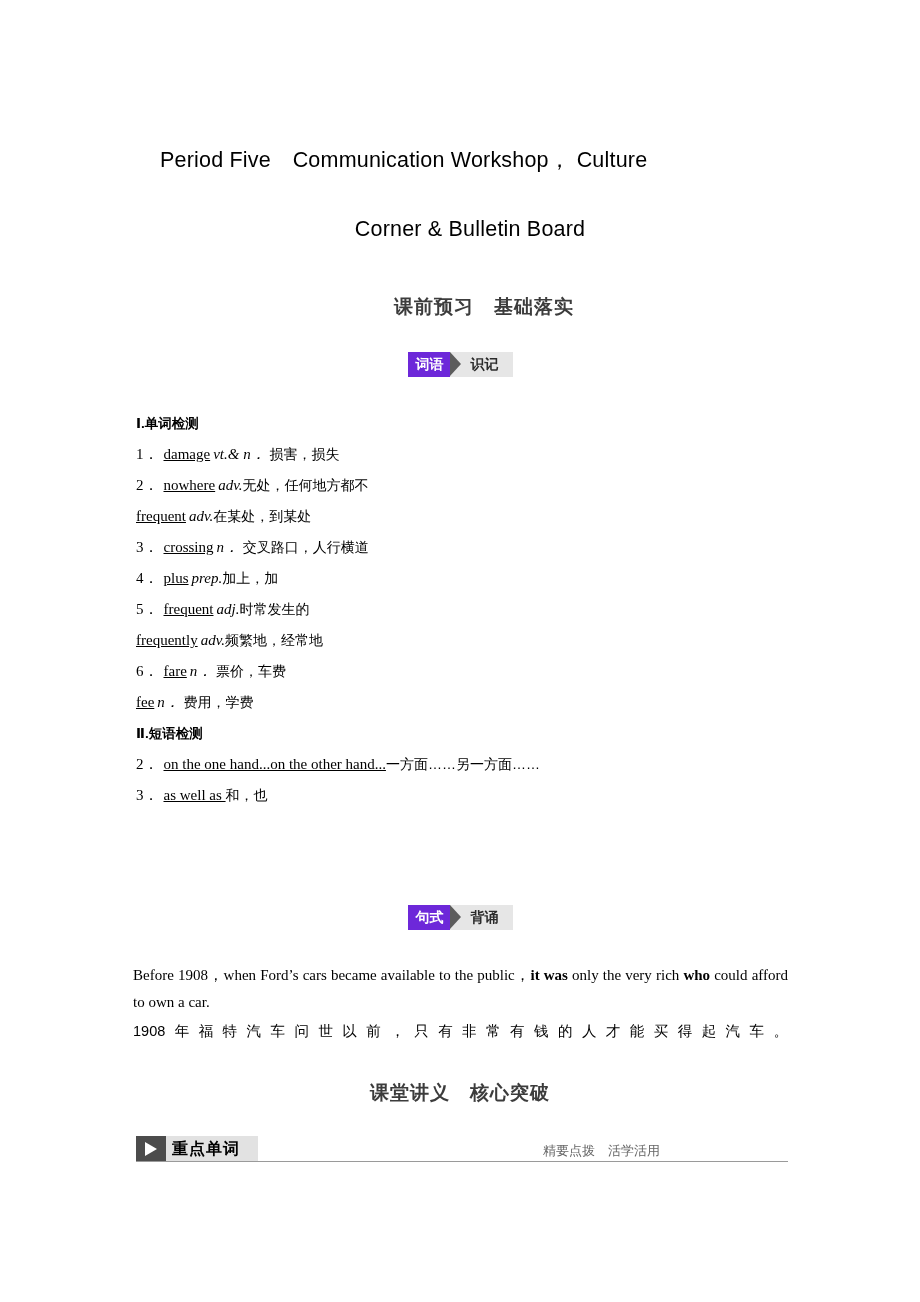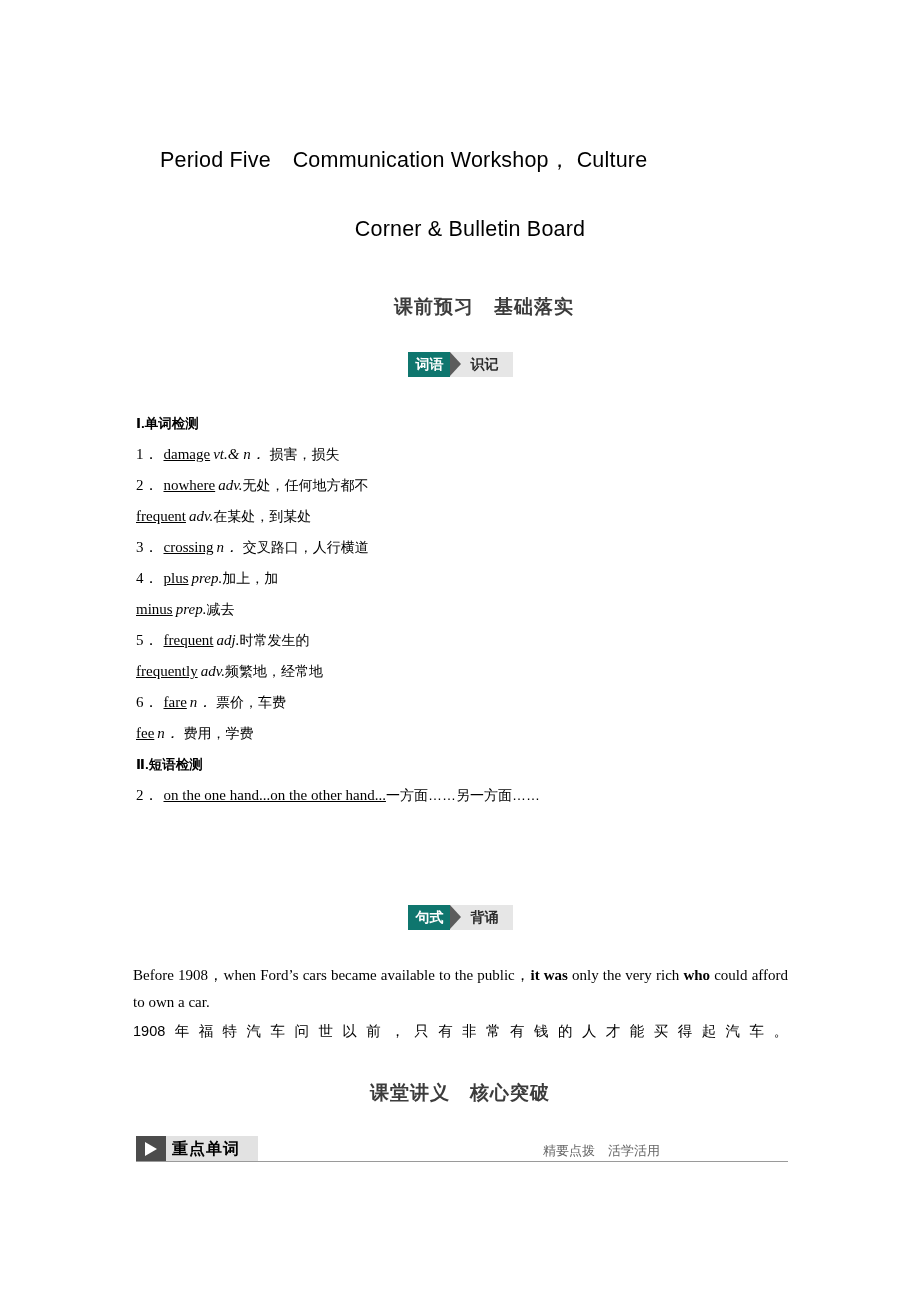--- a/index.html
+++ b/index.html
@@ -65,21 +65,21 @@
   .badge {
     display: inline-block;
     position: relative;
     height: 25px;
     background: #e6e6e6;
     vertical-align: middle;
     white-space: nowrap;
   }
   .badge .tag {
     display: inline-block;
-    background: #0f766e;
+    background: #6d28d9;
     color: #ffffff;
     font-family: "Liberation Sans", "DejaVu Sans", sans-serif;
     font-weight: bold;
     font-size: 14px;
     line-height: 25px;
     padding: 0 6px 0 8px;
     height: 25px;
     position: relative;
   }
   .badge .arrow {
@@ -256,39 +256,39 @@
     </div>
     <div class="entry cont">
       <span class="word">frequent</span><span class="pos">adv.</span><span class="cn">在某处，到某处</span>
     </div>
     <div class="entry">
       <span class="num">3．</span><span class="word">crossing</span><span class="pos">n．</span> <span class="cn">交叉路口，人行横道</span>
     </div>
     <div class="entry">
       <span class="num">4．</span><span class="word">plus</span><span class="pos">prep.</span><span class="cn">加上，加</span>
     </div>
-    <div class="entry cont">
-      <span class="word">minus</span><span class="pos">prep.</span><span class="cn">减去</span>
-    </div>
     <div class="entry">
       <span class="num">5．</span><span class="word">frequent</span><span class="pos">adj.</span><span class="cn">时常发生的</span>
     </div>
     <div class="entry cont">
       <span class="word">frequently</span><span class="pos">adv.</span><span class="cn">频繁地，经常地</span>
     </div>
     <div class="entry">
       <span class="num">6．</span><span class="word">fare</span><span class="pos">n．</span> <span class="cn">票价，车费</span>
     </div>
     <div class="entry cont">
       <span class="word">fee</span><span class="pos">n．</span> <span class="cn">费用，学费</span>
     </div>
 
     <div class="cn-head">Ⅱ.短语检测</div>
     <div class="entry">
       <span class="num">2．</span><span class="word">on the one hand...on the other hand...</span><span class="cn">一方面……另一方面……</span>
+    </div>
+    <div class="entry">
+      <span class="num">3．</span><span class="word">as well as </span><span class="cn">和，也</span>
     </div>
   </div>
 
   <div class="badge-wrap" id="badge-jushi">
     <span class="badge">
       <span class="tag">句式</span><span class="arrow"></span><span class="tag-label">背诵</span>
     </span>
   </div>
 
   <div class="sentence-en"><span>Before 1908，when Ford’s cars became available to the public，</span><b>it was</b><span> only the very rich </span><b>who</b><span> could afford to own a car.</span></div>

